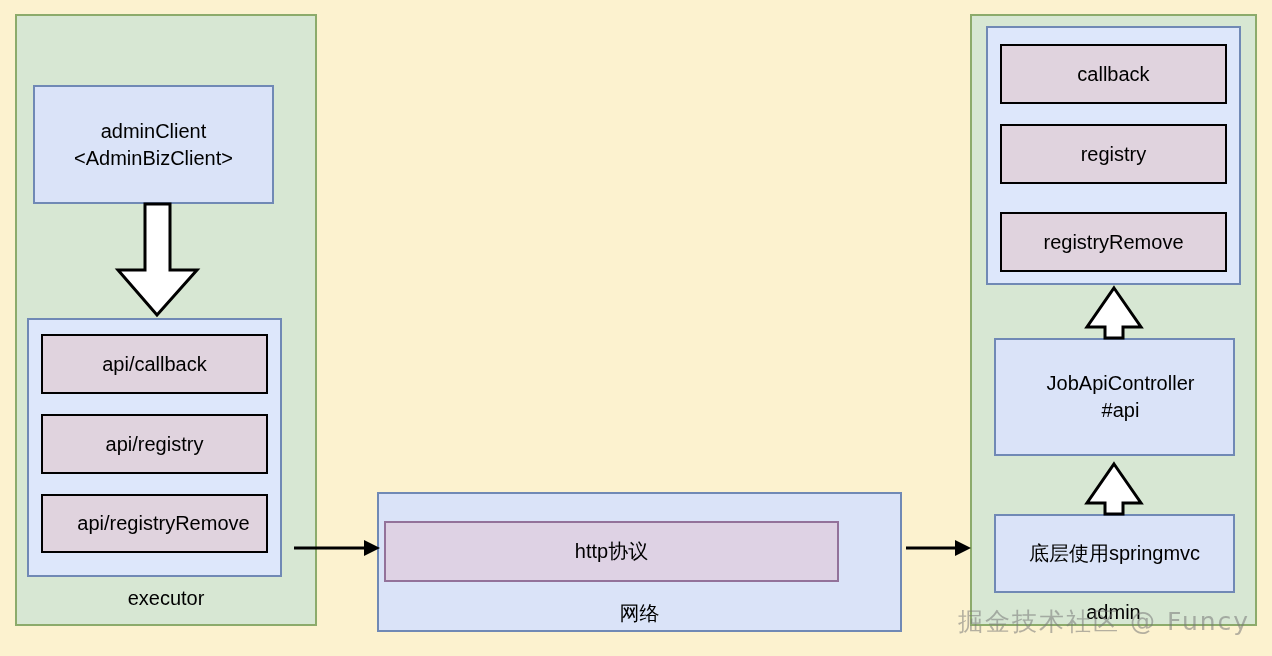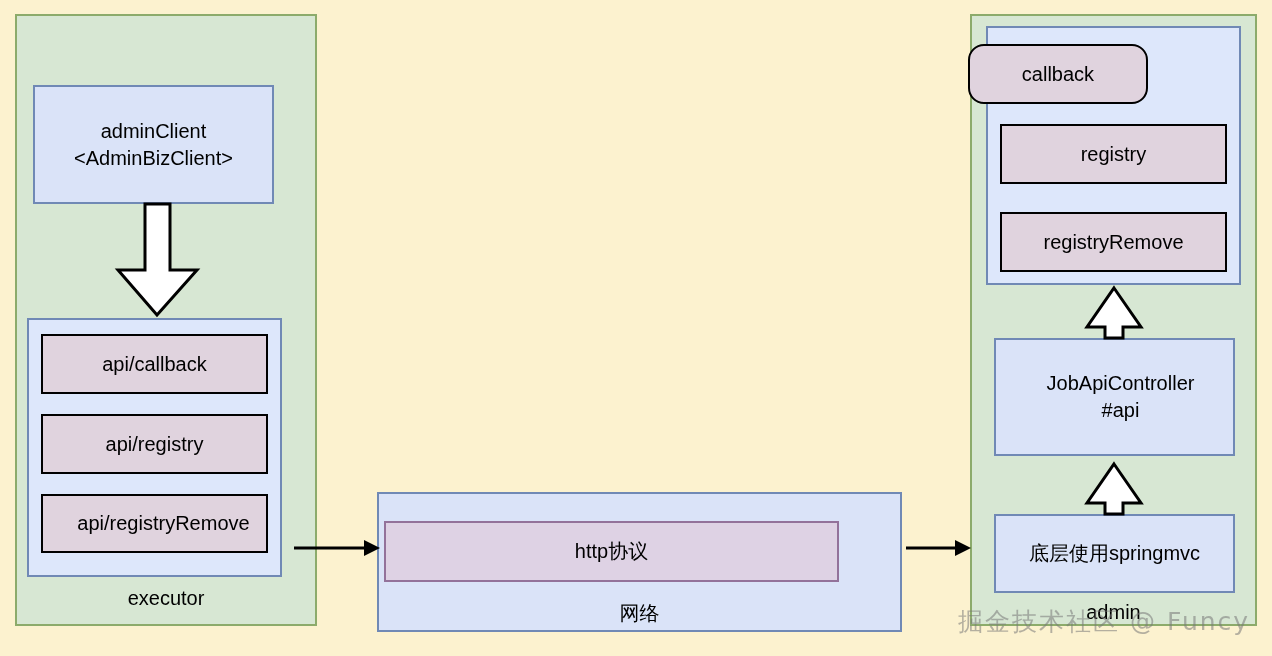--- a/index.html
+++ b/index.html
@@ -124,21 +124,21 @@
   </div>
 
   <div class="group-label" style="left:377px; top:600px; width:525px;">
     <span>网络</span>
   </div>
 
   <div class="group-box" style="left:970px; top:14px; width:287px; height:612px;"></div>
 
   <div class="blue-container" style="left:986px; top:26px; width:255px; height:259px;"></div>
 
-  <div class="pink-box" style="left:968px; top:44px; width:180px; height:60px;border-radius:16px;">
+  <div class="pink-box" style="left:1000px; top:44px; width:227px; height:60px;">
     <span>callback</span>
   </div>
 
   <div class="pink-box" style="left:1000px; top:124px; width:227px; height:60px;">
     <span>registry</span>
   </div>
 
   <div class="pink-box" style="left:1000px; top:212px; width:227px; height:60px;">
     <span>registryRemove</span>
   </div>

